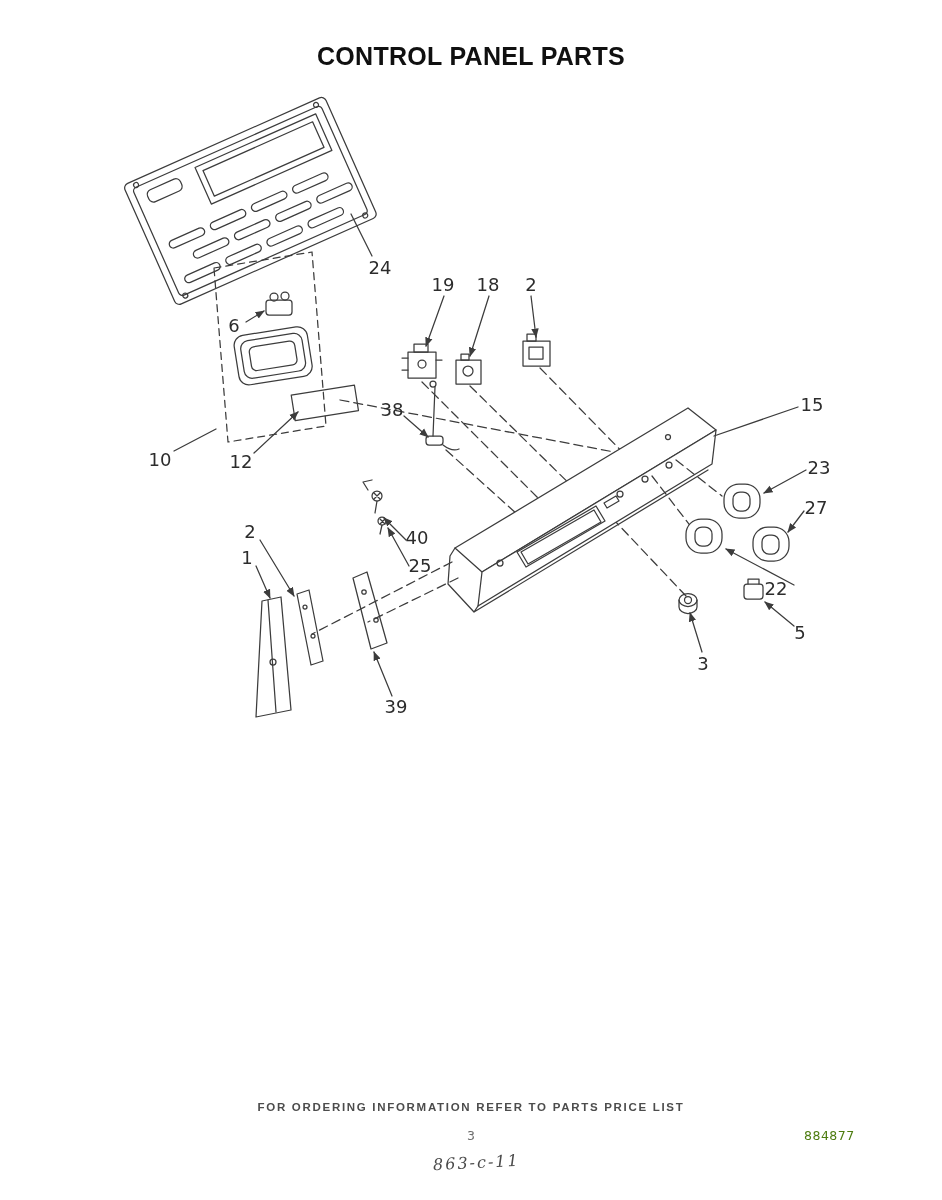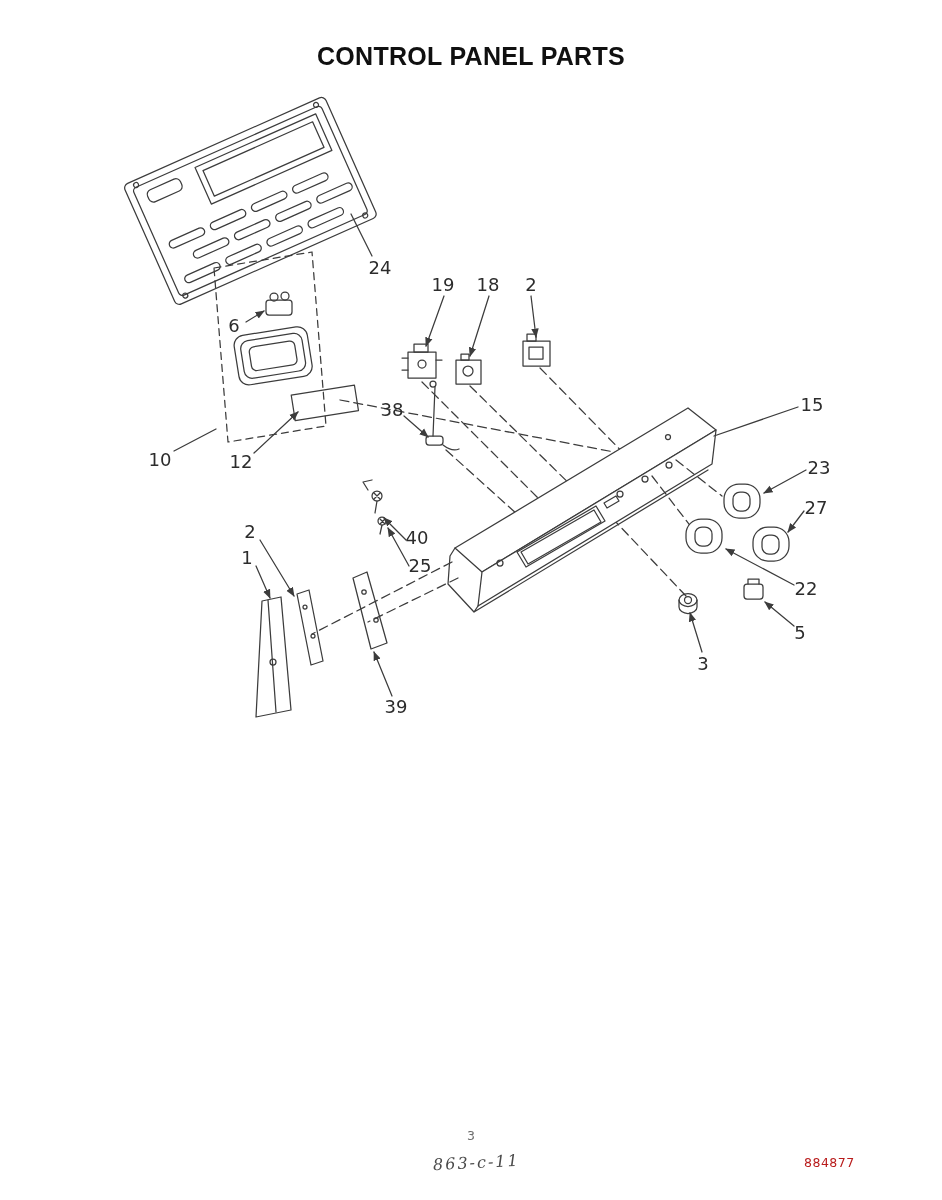--- a/index.html
+++ b/index.html
@@ -29,21 +29,21 @@
     position:absolute; top:1101px; left:0; width:100%; text-align:center;
     font-family:"Liberation Sans", sans-serif; font-weight:bold;
     font-size:11.5px; letter-spacing:1.7px; color:#4c4c4c;
   }
   .page-number {
     position:absolute; top:1128px; left:0; width:100%; text-align:center;
     font-size:12.5px; color:#6d6d6d;
   }
   .doc-number {
     position:absolute; top:1128px; left:804px;
-    font-size:12.5px; color:#b91c1c; letter-spacing:0.5px;margin-top:27px;
+    font-size:12.5px; color:#4d7c0f; letter-spacing:0.5px;
   }
   .handwritten {
     position:absolute; top:1153px; left:433px;
     font-family:"DejaVu Serif", serif; font-style:italic;
     font-size:16px; letter-spacing:2px; color:#4a4a4a; transform:rotate(-3deg);
   }
 </style>
 </head>
 <body>
 
@@ -241,27 +241,28 @@
       <span class="callout" style="left: 234px; top: 325px;">6</span>
       <span class="callout" style="left: 443px; top: 284px;">19</span>
       <span class="callout" style="left: 488px; top: 284px;">18</span>
       <span class="callout" style="left: 531px; top: 284px;">2</span>
       <span class="callout" style="left: 160px; top: 459px;">10</span>
       <span class="callout" style="left: 241px; top: 461px;">12</span>
       <span class="callout" style="left: 392px; top: 409px;">38</span>
       <span class="callout" style="left: 812px; top: 404px;">15</span>
       <span class="callout" style="left: 819px; top: 467px;">23</span>
       <span class="callout" style="left: 816px; top: 507px;">27</span>
-      <span class="callout" style="left: 806px; top: 588px;">22</span>
+      <span class="callout" style="left: 776px; top: 588px;">22</span>
       <span class="callout" style="left: 250px; top: 531px;">2</span>
       <span class="callout" style="left: 247px; top: 557px;">1</span>
       <span class="callout" style="left: 417px; top: 537px;">40</span>
       <span class="callout" style="left: 420px; top: 565px;">25</span>
       <span class="callout" style="left: 800px; top: 632px;">5</span>
       <span class="callout" style="left: 703px; top: 663px;">3</span>
       <span class="callout" style="left: 396px; top: 706px;">39</span>
     </div>
 
+  <div class="footer-note">FOR ORDERING INFORMATION REFER TO PARTS PRICE LIST</div>
   <div class="page-number">3</div>
   <div class="doc-number">884877</div>
   <div class="handwritten">863-c-11</div>
 
 </div>
 
 </body></html>

